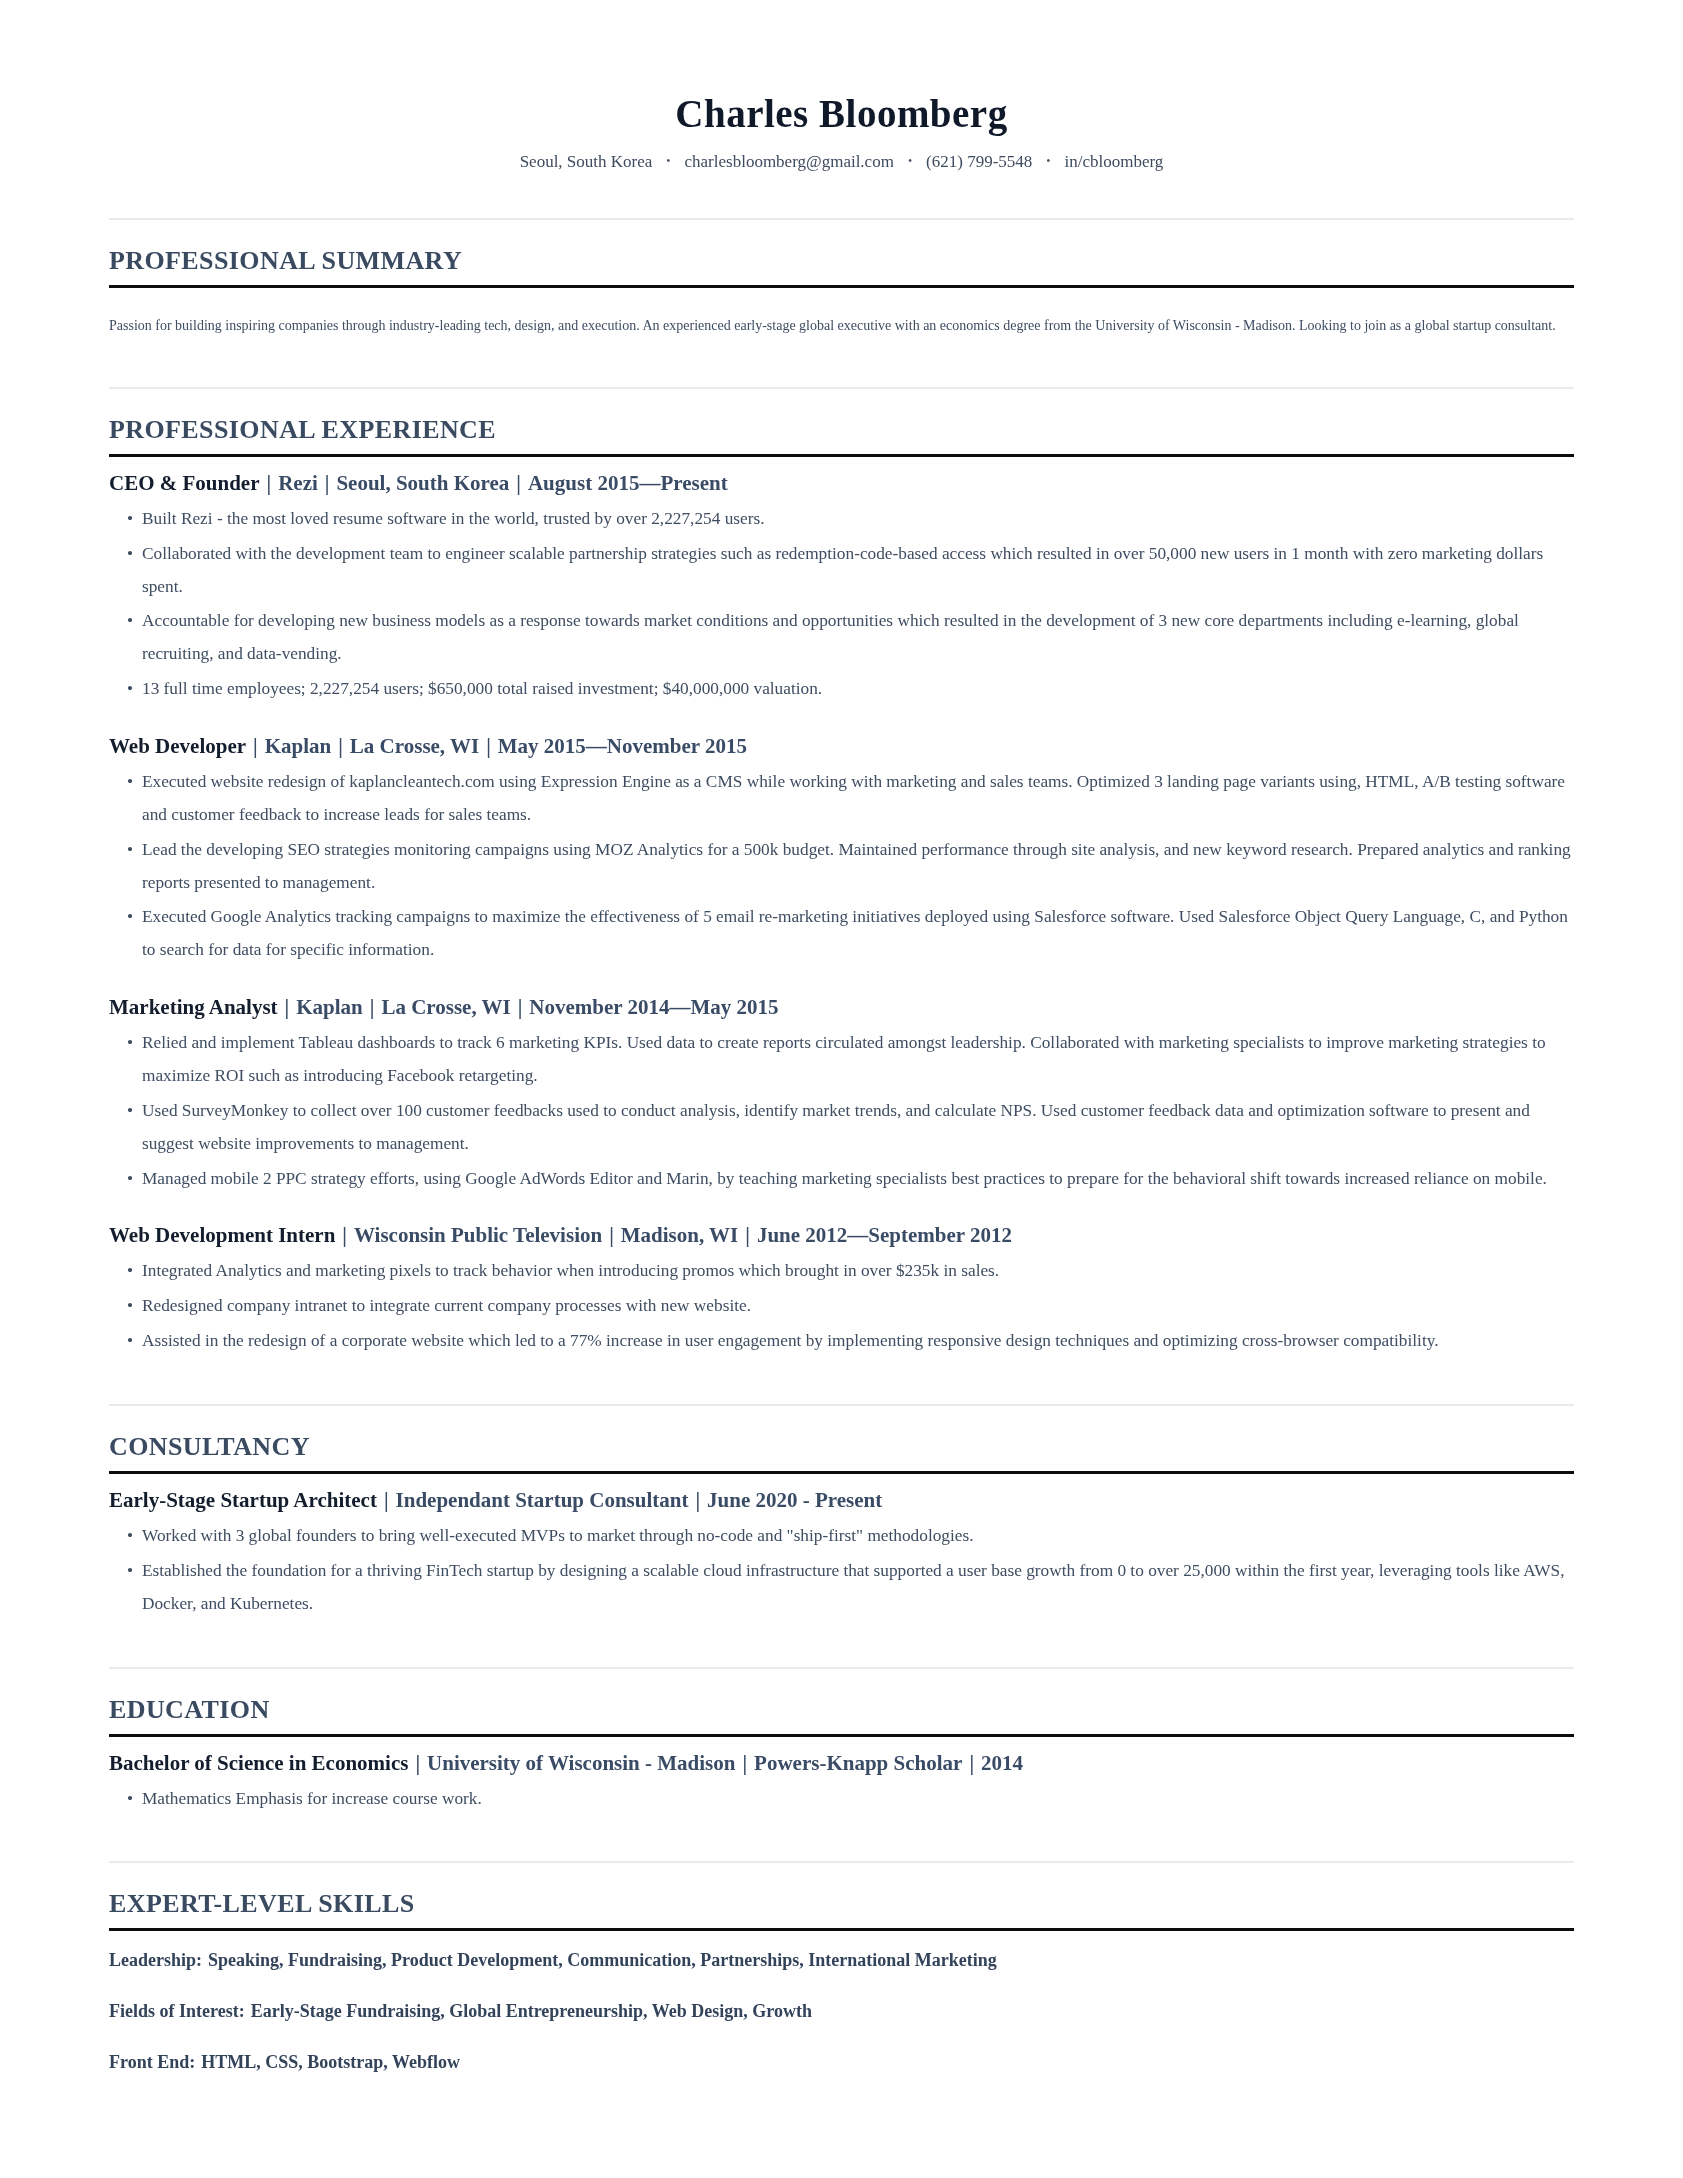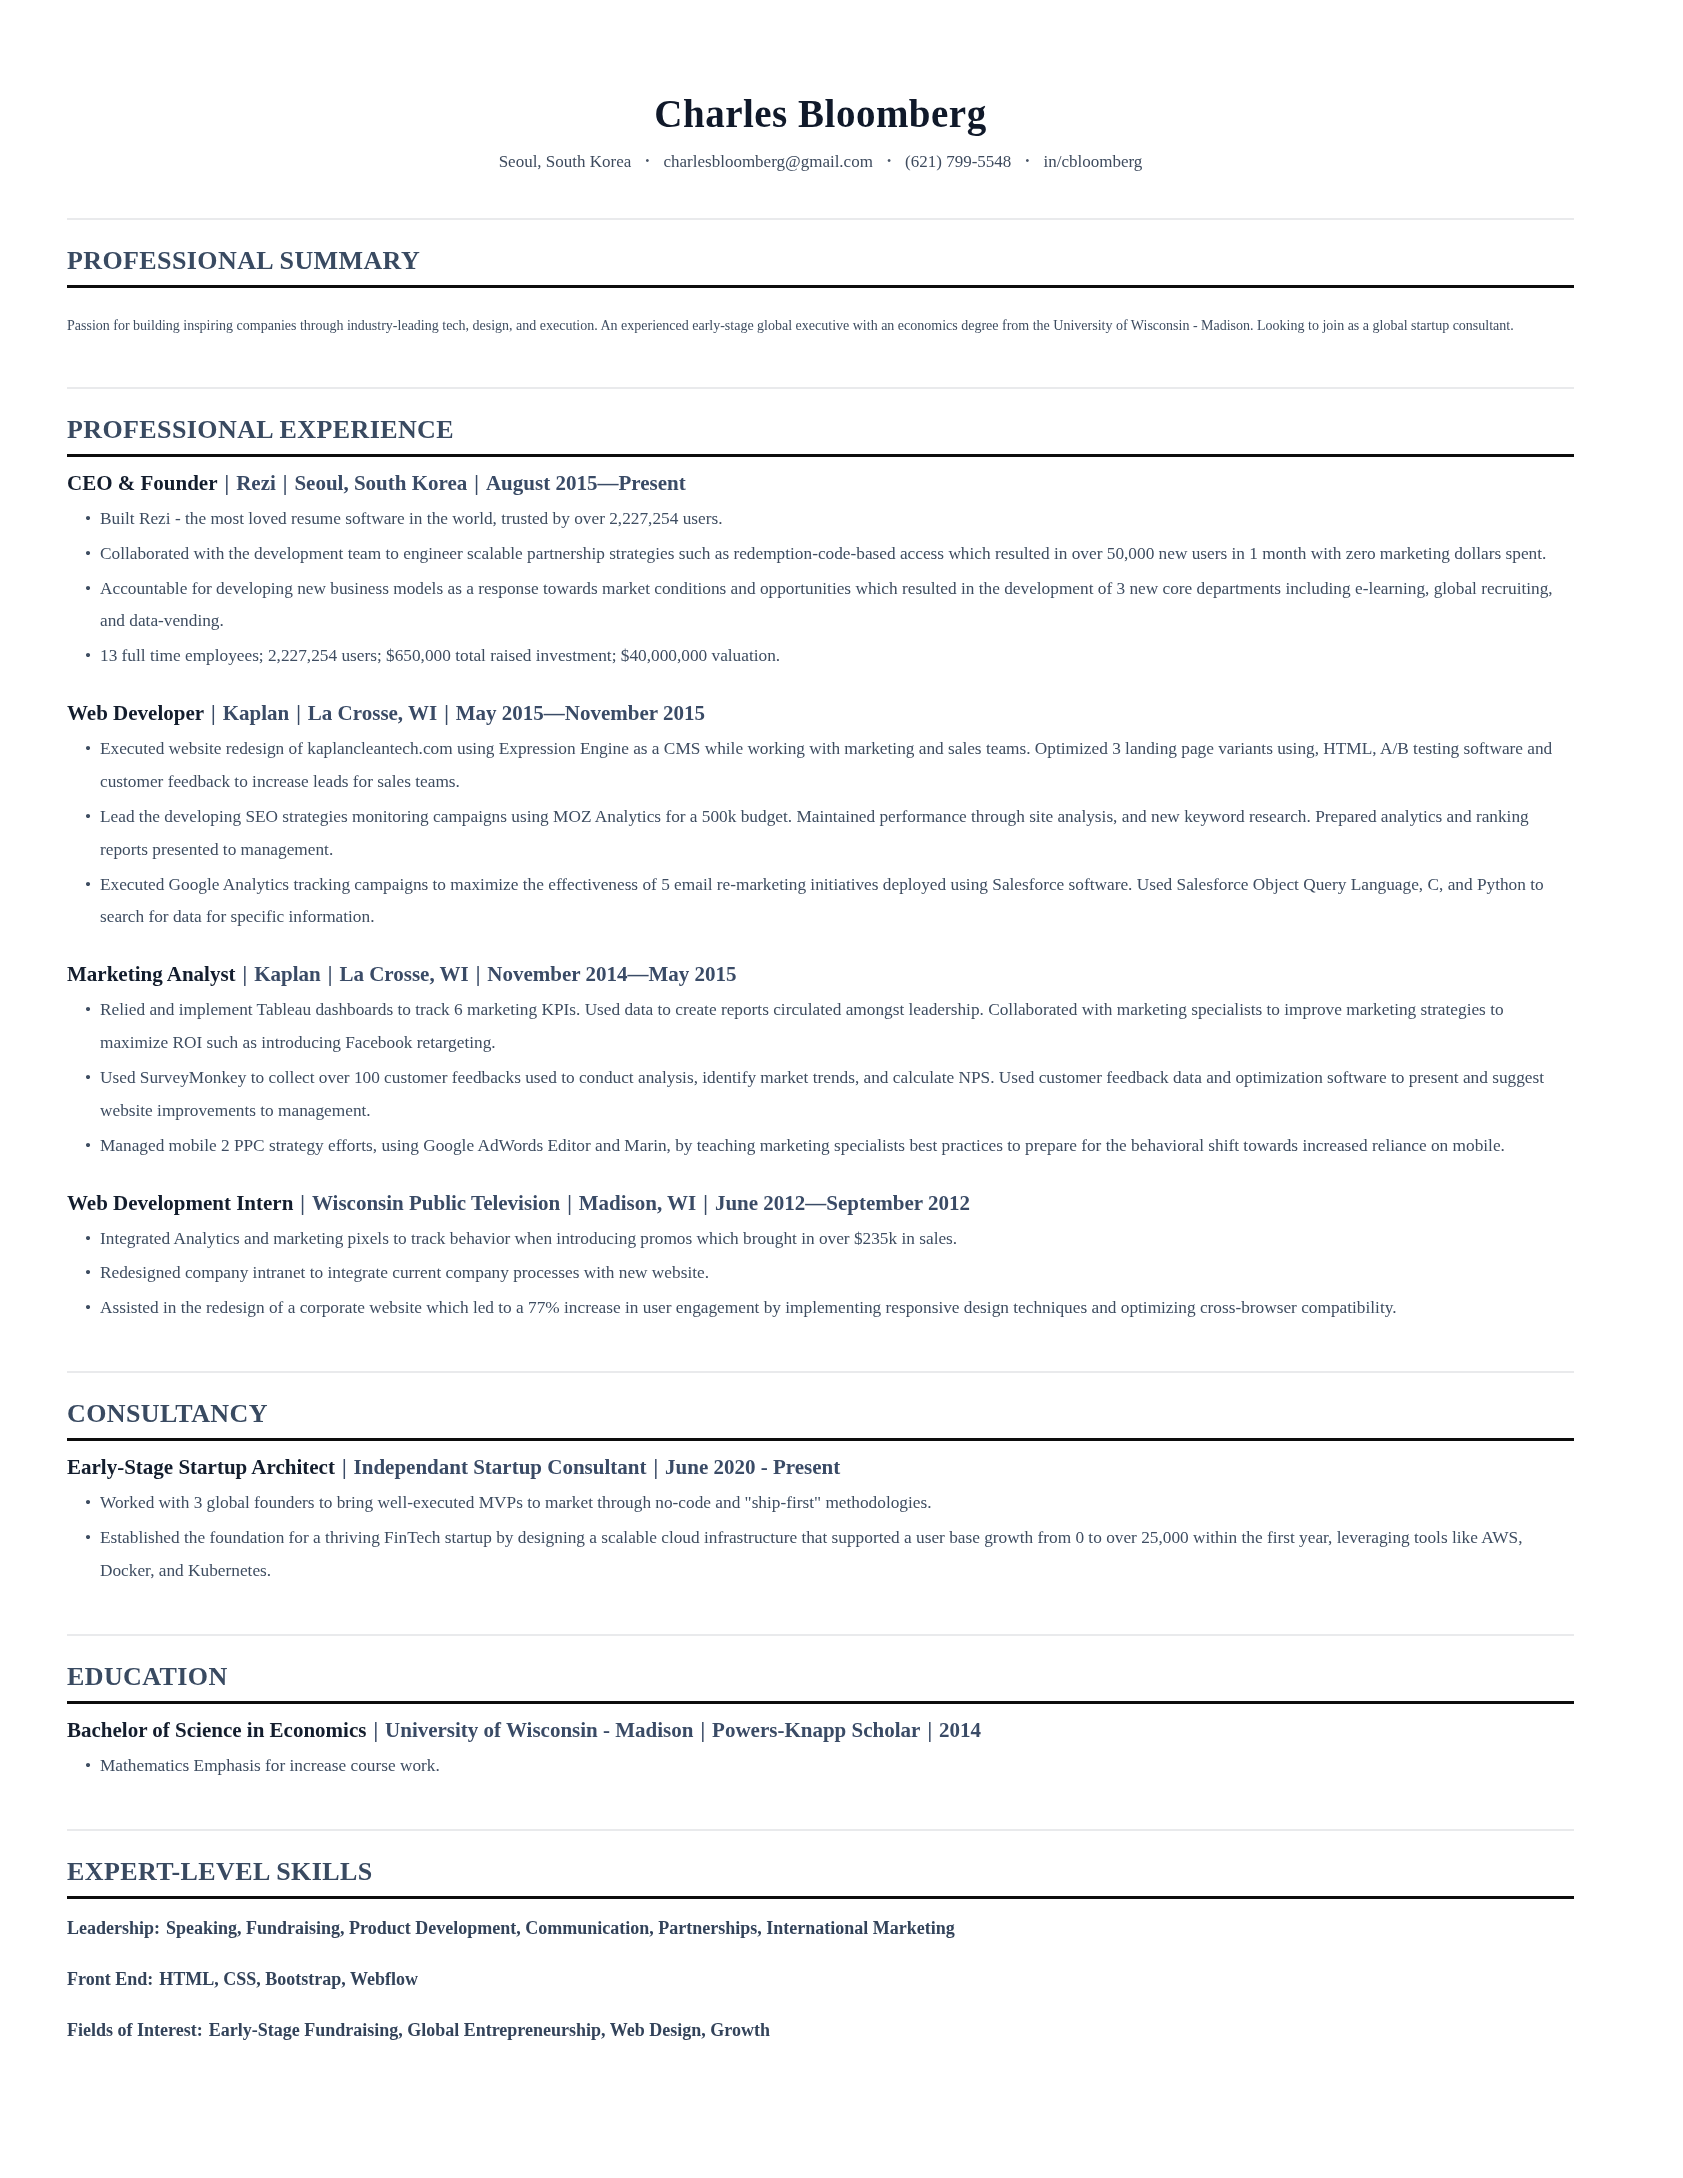--- a/index.html
+++ b/index.html
@@ -8,21 +8,21 @@
     background: #ffffff;
     width: 1683px;
     height: 2178px;
     overflow: hidden;
   }
   body {
     font-family: "Liberation Serif", serif;
     color: #3e4d61;
   }
   .page {
-    padding: 91px 109px 0 67px;
+    padding: 91px 109px 0 109px;
   }
   .name {
     margin: 0;
     text-align: center;
     font-size: 39px;
     font-weight: 700;
     letter-spacing: 0.5px;
     color: #10192a;
   }
   .contact {
@@ -213,22 +213,22 @@
 
   <hr class="rule-light">
 
   <div>
     <h2 class="section-heading">EXPERT-LEVEL SKILLS</h2>
     <div class="skills-list">
       <div class="skill-line">
         <span class="skill-label">Leadership:</span><span>Speaking, Fundraising, Product Development, Communication, Partnerships, International Marketing</span>
       </div>
       <div class="skill-line">
+        <span class="skill-label">Fields of Interest:</span><span>Early-Stage Fundraising, Global Entrepreneurship, Web Design, Growth</span>
+      </div>
+      <div class="skill-line">
         <span class="skill-label">Front End:</span><span>HTML, CSS, Bootstrap, Webflow</span>
       </div>
-      <div class="skill-line">
-        <span class="skill-label">Fields of Interest:</span><span>Early-Stage Fundraising, Global Entrepreneurship, Web Design, Growth</span>
-      </div>
     </div>
   </div>
 
 </div>
 
 
 </body></html>

